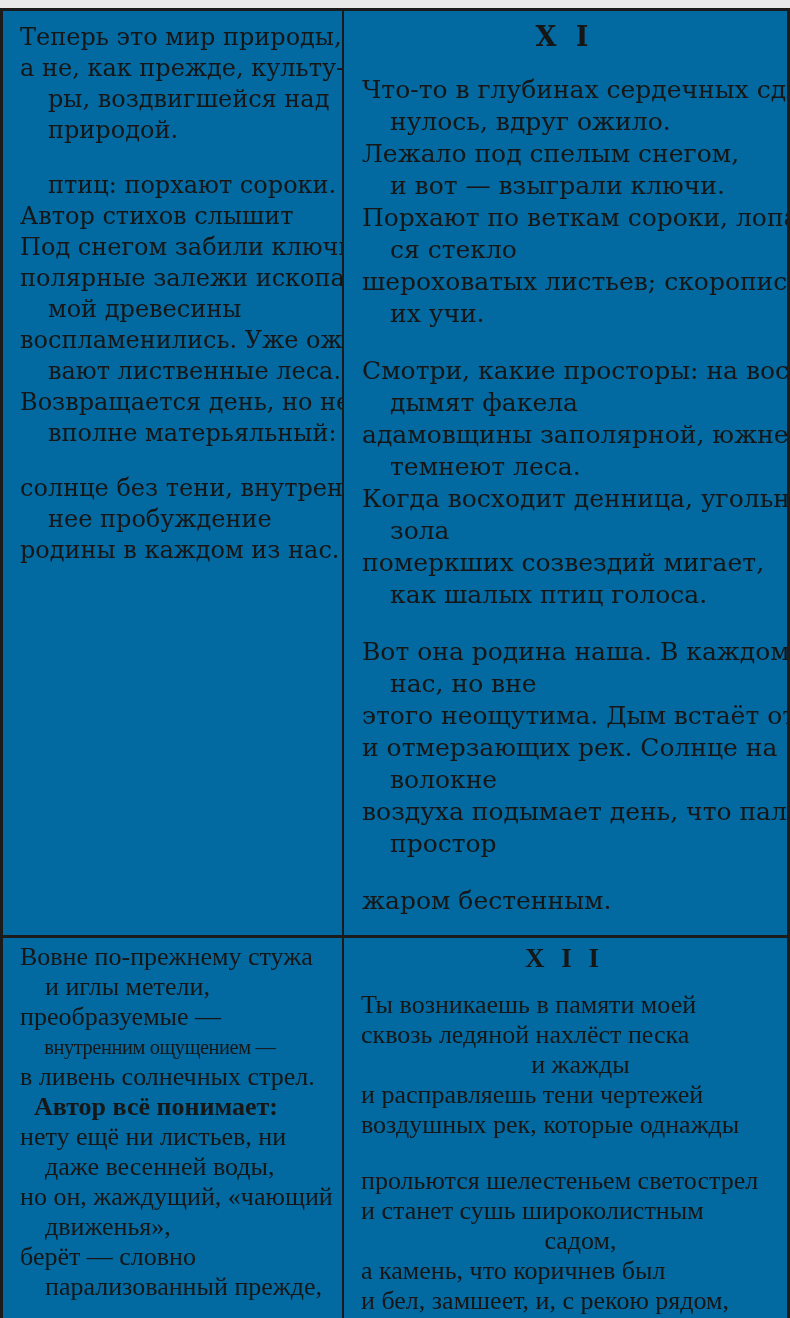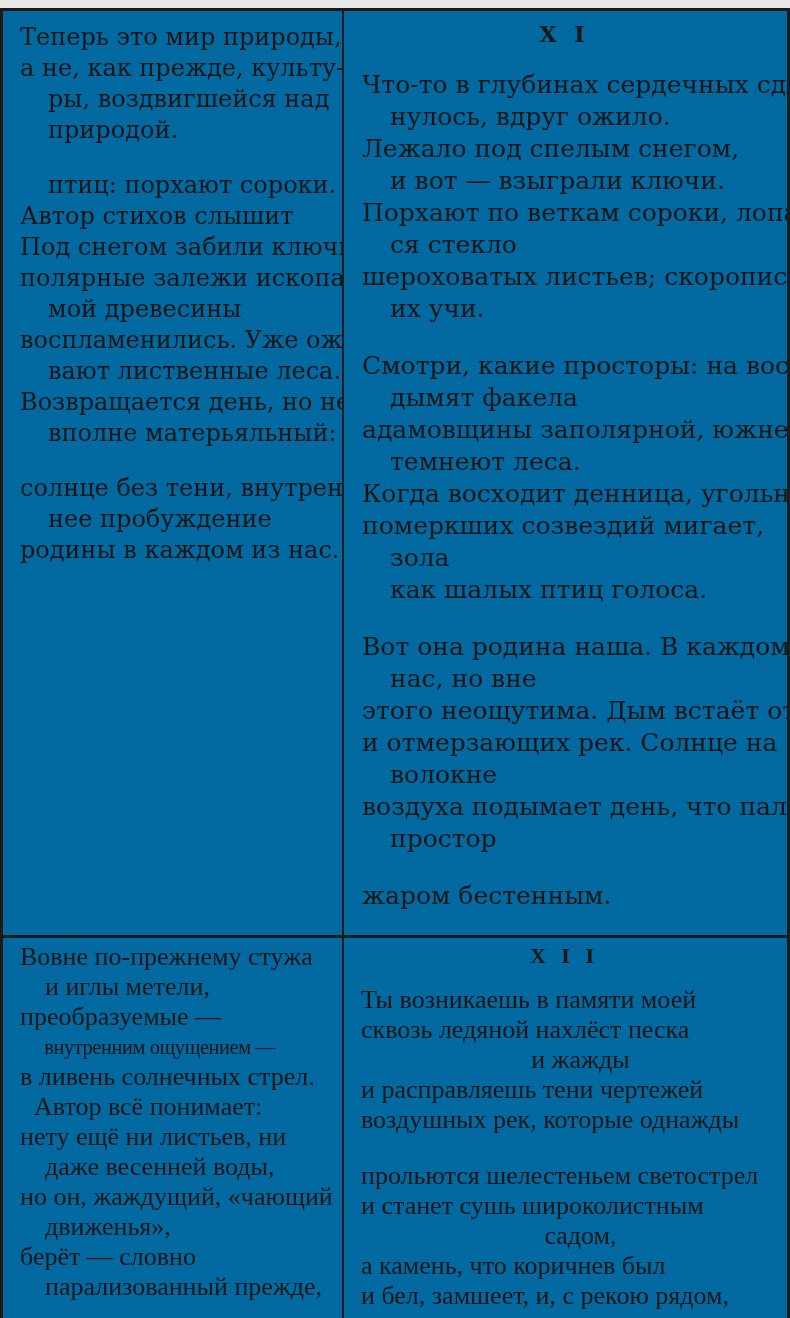--- a/index.html
+++ b/index.html
@@ -35,28 +35,28 @@
   .cell-lb { padding: 4px 0 0 17px; font-size: 26px; }
   .cell-lb .line { line-height: 30px; }
 
   .cell-rb { padding: 5px 2px 4px 17px; font-size: 26px; }
   .cell-rb .line { line-height: 30px; }
   .cell-rb .poem-header { margin: 0 17px 16px 0; }
 
   .poem-header {
     text-align: center;
     font-weight: bold;
-    font-size: 22px;
+    font-size: 27px;
     letter-spacing: 5px;
   }
 
   .line { white-space: nowrap; }
   .line.blank { min-height: 1em; }
   .ind1 { padding-left: 28px; }
-  .ind2 { padding-left: 14px; }
+  .ind2 { padding-left: 14px; font-weight: bold; }
   .cell-lb .ind1 { padding-left: 25px; }
   .cell-rb .ind1 { padding-left: 15px; text-align: center; }
   .line.narrow {
     font-size: 21px;
     letter-spacing: -0.4px;
     transform: scaleX(0.97);
     transform-origin: left center;
   }
 </style>
 </head>
@@ -97,22 +97,22 @@
         <div class="line">Порхают по веткам сороки, лопает-</div>
         <div class="line ind1">ся стекло</div>
         <div class="line">шероховатых листьев; скоропись</div>
         <div class="line ind1">их учи.</div>
         <div class="line blank"></div>
         <div class="line">Смотри, какие просторы: на востоке</div>
         <div class="line ind1">дымят факела</div>
         <div class="line">адамовщины заполярной, южнее —</div>
         <div class="line ind1">темнеют леса.</div>
         <div class="line">Когда восходит денница, угольная</div>
+        <div class="line ind1">зола</div>
         <div class="line">померкших созвездий мигает,</div>
-        <div class="line ind1">зола</div>
         <div class="line ind1">как шалых птиц голоса.</div>
         <div class="line blank"></div>
         <div class="line">Вот она родина наша. В каждом из</div>
         <div class="line ind1">нас, но вне</div>
         <div class="line">этого неощутима. Дым встаёт от озёр</div>
         <div class="line">и отмерзающих рек. Солнце на</div>
         <div class="line ind1">волокне</div>
         <div class="line">воздуха подымает день, что палит</div>
         <div class="line ind1">простор</div>
         <div class="line blank"></div>

